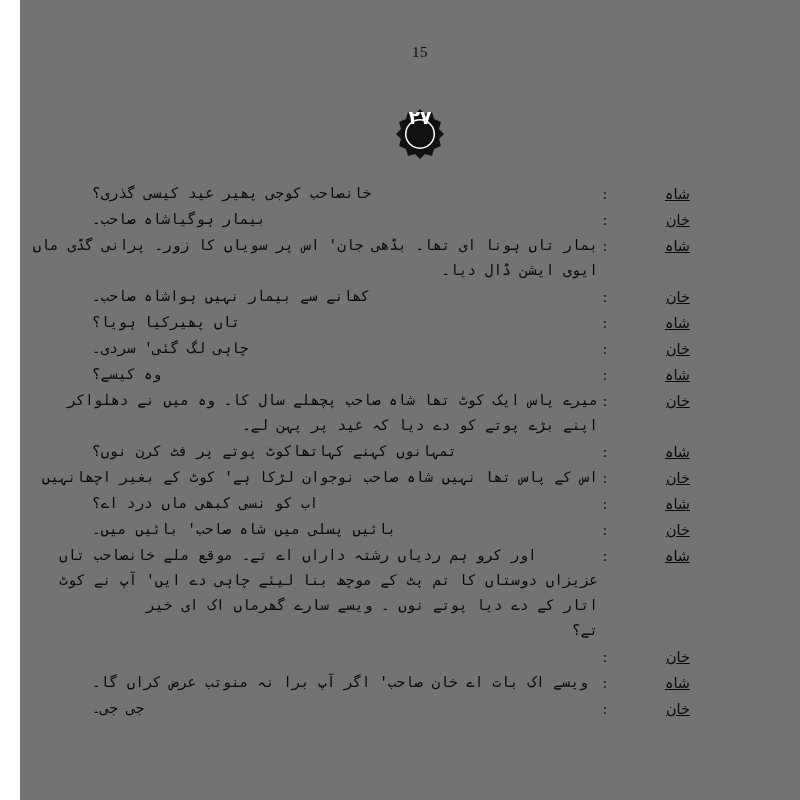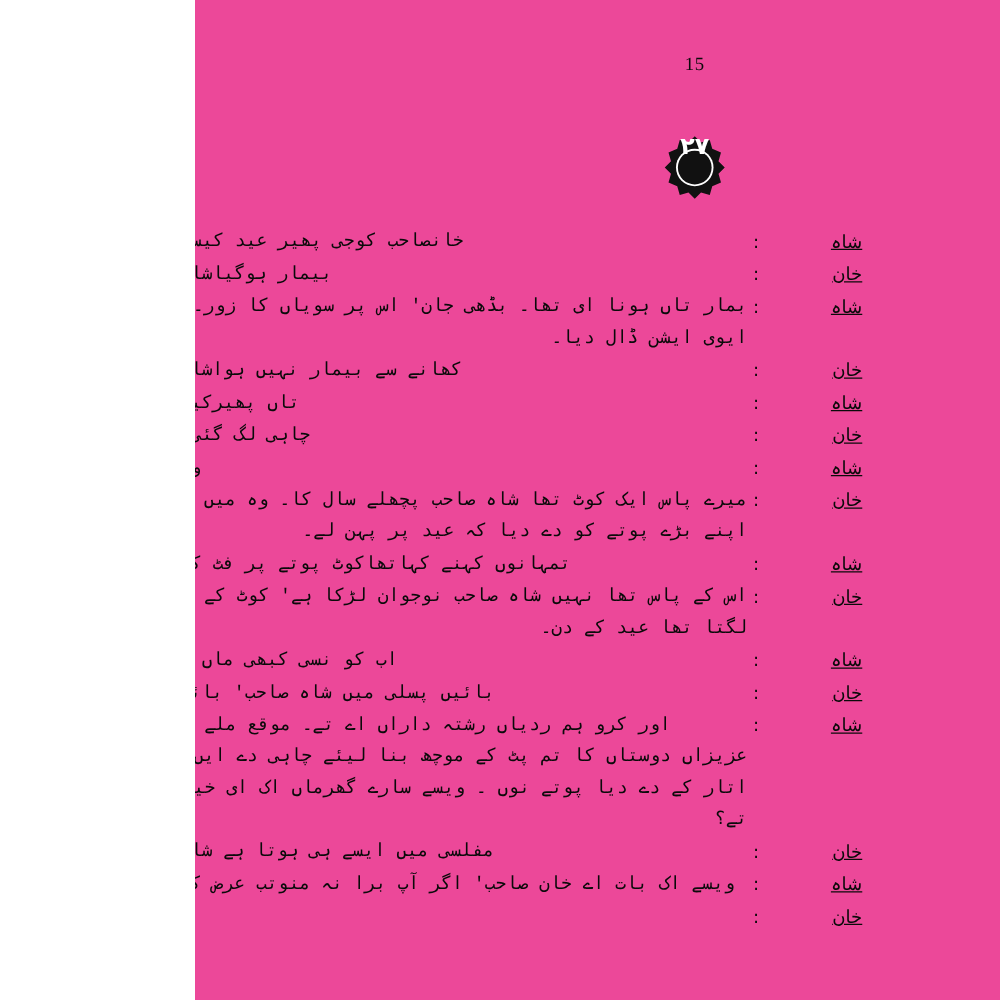--- a/index.html
+++ b/index.html
@@ -2,23 +2,23 @@
 <html lang="ur" dir="rtl"><head>
 <meta charset="utf-8">
 <style>
   html, body {
     margin: 0;
     padding: 0;
     background: #ffffff;
   }
   .page {
     position: relative;
-    width: 644px;
+    width: 780px;
     height: 800px;
-    background: #ec4899;
+    background: #737373;
     overflow: hidden;
     font-family: "DejaVu Sans", sans-serif;
     color: #0a0a0a;
   }
   
   .page-number {
     position: absolute;
     top: 44px;
     left: 0;
     width: 800px;
@@ -201,21 +201,20 @@
       <div class="lines">
         <div class="line">تمہانوں کہنے کہاتھاکوٹ پوتے پر فٹ کرن نوں؟</div>
       </div>
     </div>
 
     <div class="turn">
       <div class="speaker">خان</div>
       <div class="colon">:</div>
       <div class="lines">
         <div class="line">اس کے پاس تھا نہیں شاہ صاحب نوجوان لڑکا ہے' کوٹ کے بغیر اچھانہیں</div>
-        <div class="line right">لگتا تھا عید کے دن۔</div>
       </div>
     </div>
 
     <div class="turn">
       <div class="speaker">شاہ</div>
       <div class="colon">:</div>
       <div class="lines">
         <div class="line">اب کو نسی کبھی ماں درد اے؟</div>
       </div>
     </div>
@@ -235,23 +234,20 @@
         <div class="line">اور کرو ہم ردیاں رشتہ داراں اے تے۔ موقع ملے خانصاحب تاں</div>
         <div class="line right">عزیزاں دوستاں کا تم پٹ کے موچھ بنا لیئے چاہی دے ایں' آپ نے کوٹ</div>
         <div class="line right">اتار کے دے دیا پوتے نوں ۔ ویسے سارے گھرماں اک ای خیر</div>
         <div class="line right">تے؟</div>
       </div>
     </div>
 
     <div class="turn">
       <div class="speaker">خان</div>
       <div class="colon">:</div>
-      <div class="lines">
-        <div class="line">مفلسی میں ایسے ہی ہوتا ہے شاہ صاحب۔</div>
-      </div>
     </div>
 
     <div class="turn">
       <div class="speaker">شاہ</div>
       <div class="colon">:</div>
       <div class="lines">
         <div class="line">ویسے اک بات اے خان صاحب' اگر آپ برا نہ منوتب عرض کراں گا۔</div>
       </div>
     </div>
 

